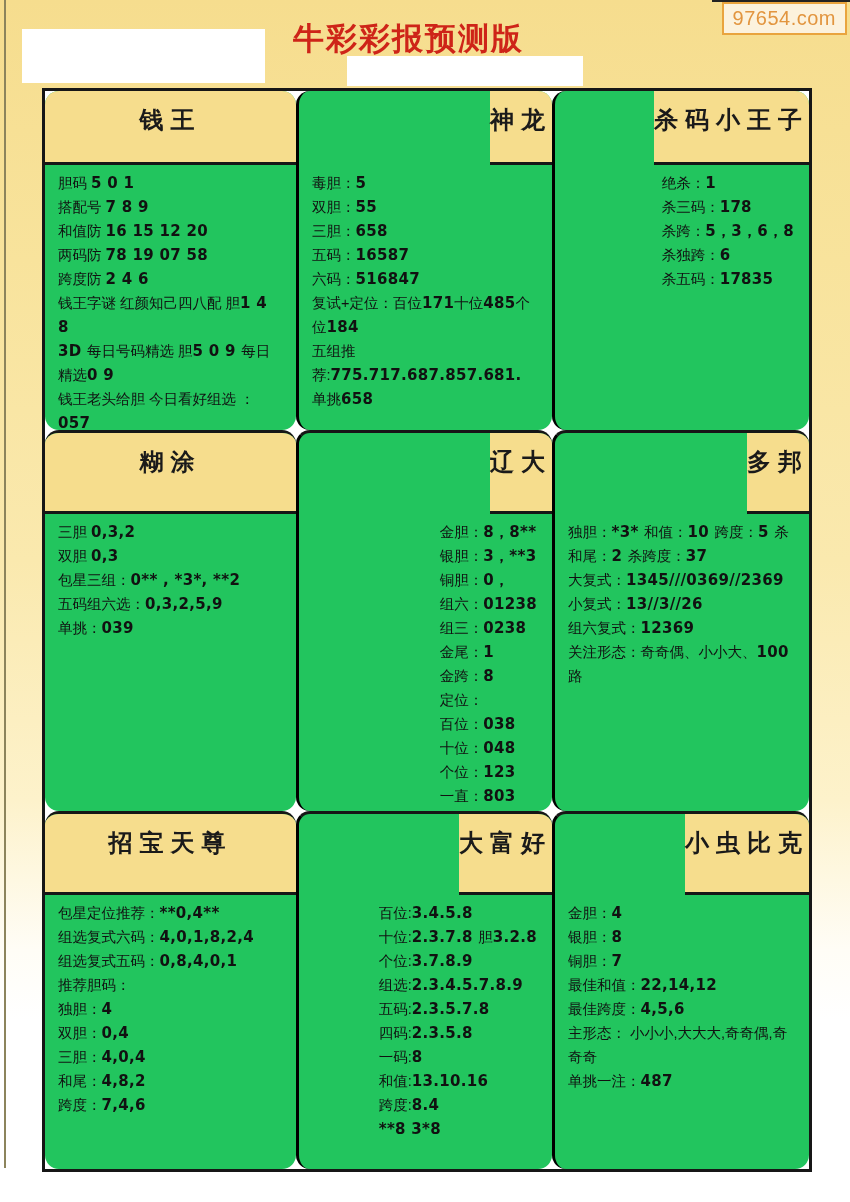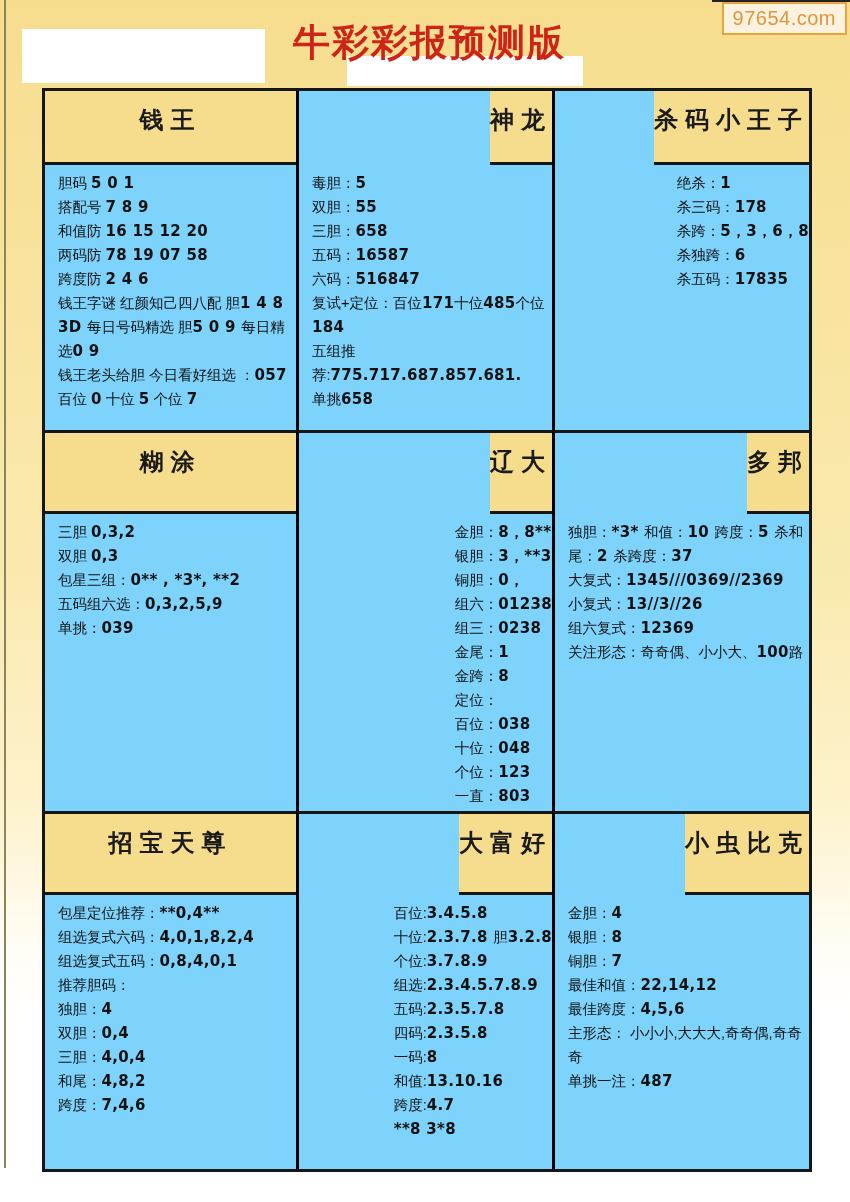--- a/index.html
+++ b/index.html
@@ -7,47 +7,47 @@
     position:relative;width:850px;height:1202px;overflow:hidden;
     font-family:"Liberation Sans",sans-serif;color:#111;
     background:linear-gradient(180deg,#f6dd8e 0px,#f8e39c 260px,#fae9ae 560px,#fdf2cb 800px,#fffdf6 950px,#ffffff 1020px);
   }
   .page-edge{position:absolute;left:4px;top:0;width:2px;height:1168px;background:#8c845c;}
   .topline{position:absolute;top:0;left:712px;width:138px;height:2px;background:#222;}
   .blank-box{position:absolute;background:#ffffff;}
   .blank1{left:22px;top:29px;width:243px;height:54px;}
   .blank2{left:347px;top:56px;width:236px;height:30px;}
   .title{
-    position:absolute;left:293px;top:18px;font-size:37px;font-weight:800;
+    position:absolute;left:293px;top:18px;font-size:31px;font-weight:800;
     color:#ce2418;letter-spacing:2px;white-space:nowrap;
   }
   .issue{
     position:absolute;left:552px;top:20px;font-size:29px;color:#111;
     letter-spacing:8px;font-family:"DejaVu Serif",serif;white-space:nowrap;
   }
   .watermark{
     position:absolute;top:2px;right:3px;background:#fcf2dd;border:2px solid #e9a43e;
     color:#e2953f;font-size:20px;padding:3px 9px;letter-spacing:0.5px;
   }
   .sheet{
     position:absolute;left:42px;top:88px;width:770px;height:1084px;
     border:3px solid #161616;box-sizing:border-box;background:#fff;
     display:grid;grid-template-columns:253fr 258fr 259fr;grid-template-rows:341fr 383fr 360fr;
   }
-  .cell{display:flex;flex-direction:column;overflow:hidden;background:#7dd3fc;box-sizing:border-box;}
+  .cell{display:flex;flex-direction:column;overflow:hidden;background:#22c55e;box-sizing:border-box;border-radius:14px;}
   .c2,.c3{border-left:3px solid #000000;align-items:flex-end;}
   .r2,.r3{border-top:3px solid #161616;}
   .cell-header{
     background:#f6dd8d;border-bottom:3px solid #161616;box-sizing:border-box;
     text-align:center;font-family:"DejaVu Serif",serif;font-weight:600;
     font-size:24px;letter-spacing:7px;padding-top:13px;color:#1a1a1a;flex:0 0 auto;
   }
   .r1 .cell-header{height:74px;}
   .r2 .cell-header,.r3 .cell-header{height:81px;font-family:Liberation Mono, monospace;}
-  .cell-body{flex:1;padding:6px 0 0 13px;line-height:24px;font-size:14.5px;overflow:hidden;}
+  .cell-body{flex:1;padding:6px 15px 0 13px;line-height:24px;font-size:14.5px;overflow:hidden;}
   .line{min-height:24px;}
   .b{font-weight:800;font-size:15px;font-family:"DejaVu Sans",sans-serif;letter-spacing:0.3px;}
 </style>
 </head>
 <body>
 
 <div id="screen">
   <div class="page-edge"></div>
   <div class="topline"></div>
   <div class="blank-box blank1"></div>
@@ -147,21 +147,21 @@
         <div class="cell-header">大富好</div>
         <div class="cell-body">
           <div class="line"><span>百位:</span><span class="b">3.4.5.8</span></div>
           <div class="line"><span>十位:</span><span class="b">2.3.7.8 </span><span>胆</span><span class="b">3.2.8</span></div>
           <div class="line"><span>个位:</span><span class="b">3.7.8.9</span></div>
           <div class="line"><span>组选:</span><span class="b">2.3.4.5.7.8.9</span></div>
           <div class="line"><span>五码:</span><span class="b">2.3.5.7.8</span></div>
           <div class="line"><span>四码:</span><span class="b">2.3.5.8</span></div>
           <div class="line"><span>一码:</span><span class="b">8</span></div>
           <div class="line"><span>和值:</span><span class="b">13.10.16</span></div>
-          <div class="line"><span>跨度:</span><span class="b">4.7</span></div>
+          <div class="line"><span>跨度:</span><span class="b">8.4</span></div>
           <div class="line"><span class="b">**8 3*8</span></div>
         </div>
       </div>
       <div class="cell r3 c3">
         <div class="cell-header">小虫比克</div>
         <div class="cell-body">
           <div class="line"><span>金胆：</span><span class="b">4</span></div>
           <div class="line"><span>银胆：</span><span class="b">8</span></div>
           <div class="line"><span>铜胆：</span><span class="b">7</span></div>
           <div class="line"><span>最佳和值：</span><span class="b">22,14,12</span></div>

